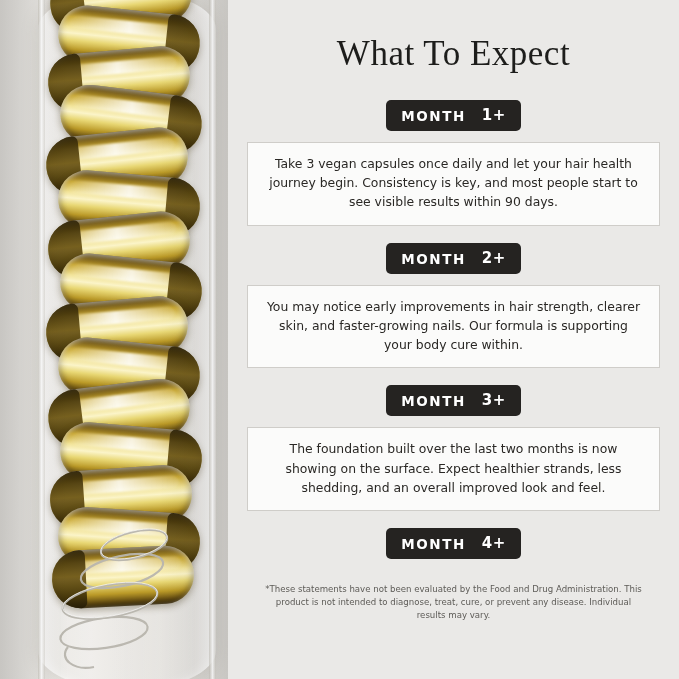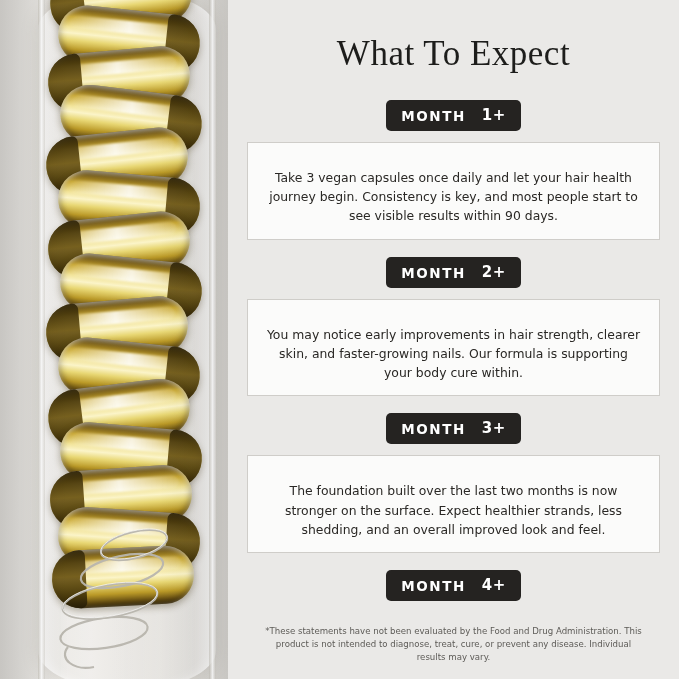--- a/index.html
+++ b/index.html
@@ -177,21 +177,21 @@
   }
   .badge .num {
     font-size: 15px;
     letter-spacing: 0.5px;
   }
 
   .card {
     margin: 11px 19px 0 19px;
     background: #fbfbfa;
     border: 1px solid #cfcdc9;
-    padding: 25px 18px 13px;
+    padding: 11px 18px 13px;
     text-align: center;
     color: #2a2825;
     font-size: 12.4px;
     line-height: 1.55;
     font-family: "DejaVu Sans", sans-serif;
   }
 
   .block { margin-top: 17px; }
   .block.first { margin-top: 26px; }
 
@@ -275,21 +275,21 @@
       <div class="card">You may notice early improvements in hair strength, clearer skin, and faster-growing nails. Our formula is supporting your body cure within.</div>
     </div>
 
     <div class="block">
       <div class="badge-row">
         <div class="badge">
           <span>MONTH</span>
           <span class="num">3+</span>
         </div>
       </div>
-      <div class="card">The foundation built over the last two months is now stronger on the surface. Expect healthier strands, less shedding, and an overall improved look and feel.</div>
+      <div class="card">The foundation built over the last two months is now showing on the surface. Expect healthier strands, less shedding, and an overall improved look and feel.</div>
     </div>
 
     <div class="block">
       <div class="badge-row">
         <div class="badge">
           <span>MONTH</span>
           <span class="num">4+</span>
         </div>
       </div>
     </div>

